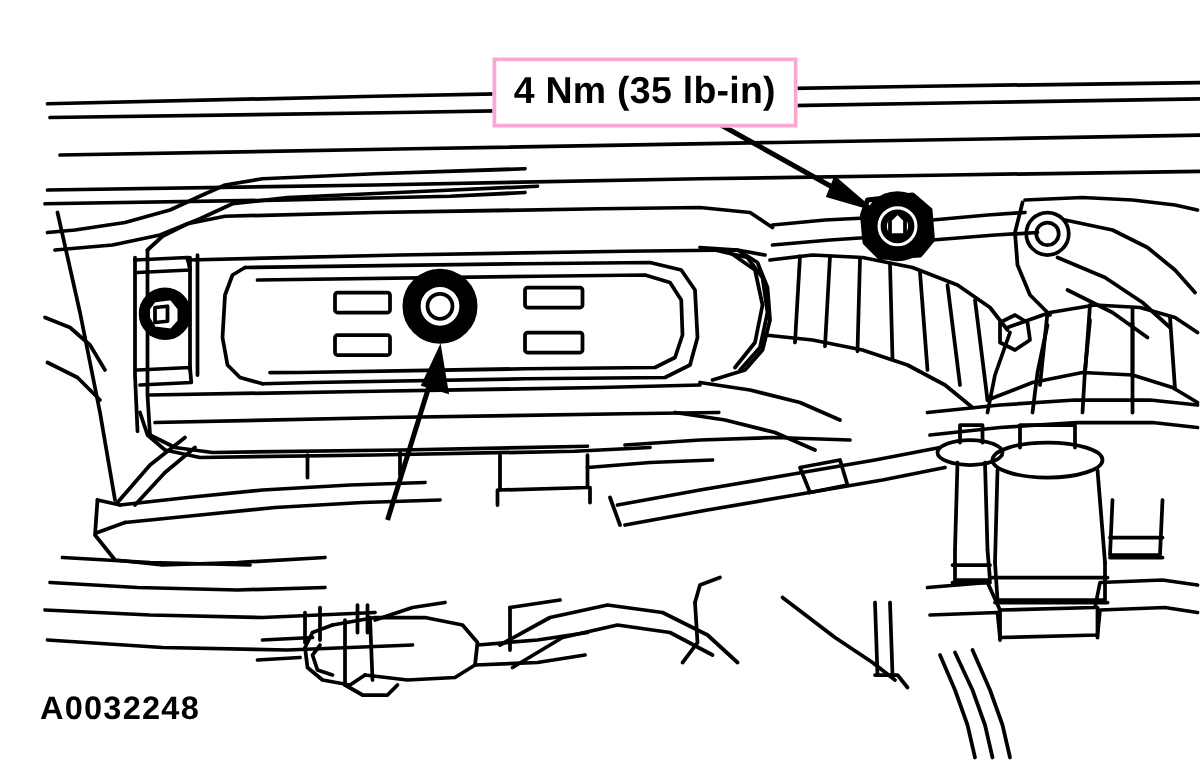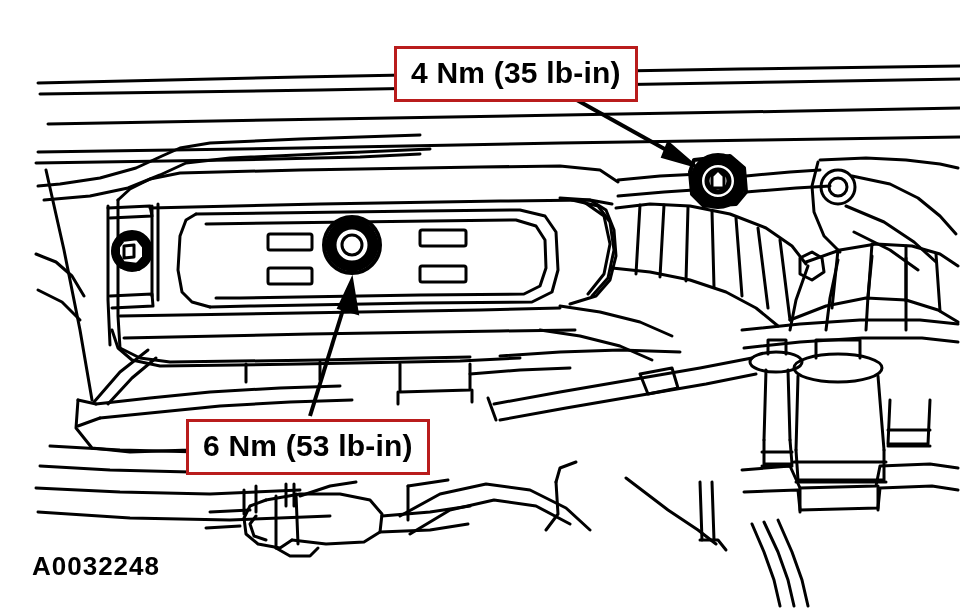--- a/index.html
+++ b/index.html
@@ -20,21 +20,21 @@
   #line-art {
     position: absolute;
     left: 0;
     top: 0;
     width: 960px;
     height: 616px;
   }
   .callout {
     position: absolute;
     background: #ffffff;
-    border: 3px solid #b91c1c;
+    border: 3px solid #f9a8d4;
     color: #000000;
     font-family: "Liberation Sans", sans-serif;
     font-weight: bold;
     font-size: 30px;
     line-height: 1;
     letter-spacing: 0.2px;
     padding: 9px 14px 11px 14px;
     white-space: nowrap;
     box-sizing: border-box;
   }
@@ -298,17 +298,16 @@
     </g>
 
     <g stroke="#000000" stroke-width="4" fill="#000000">
       <line x1="310" y1="416" x2="346" y2="300"></line>
       <polygon points="352,278 358,314 338,308" stroke-width="2"></polygon>
     </g>
   </svg>
 
   <div class="callout" id="callout-upper">4 Nm (35 lb-in)</div>
 
-  <div class="callout" id="callout-lower">6 Nm (53 lb-in)</div>
 
   <div id="figure-id">A0032248</div>
 
 </div>
 
 </body></html>

